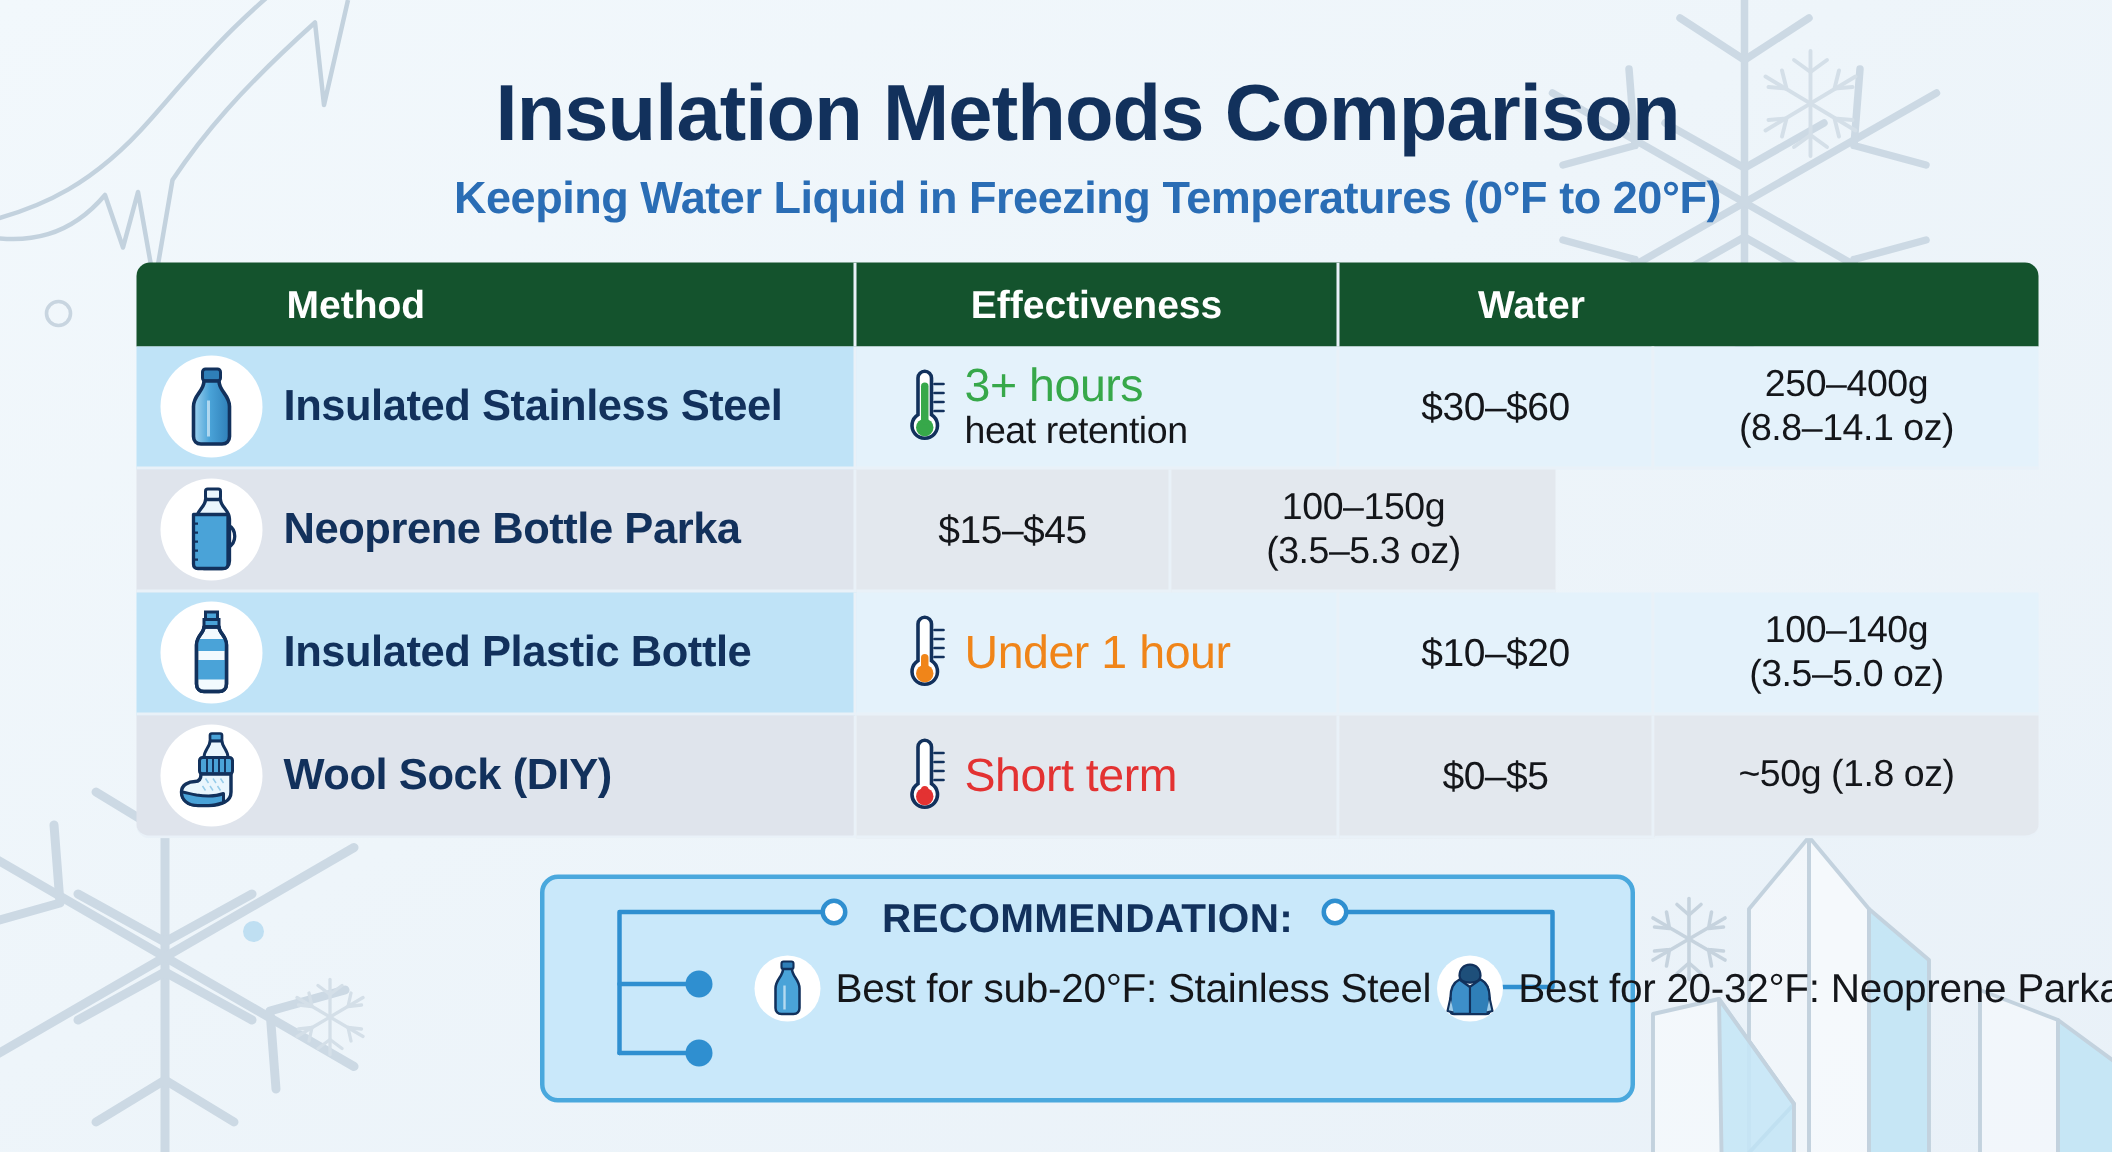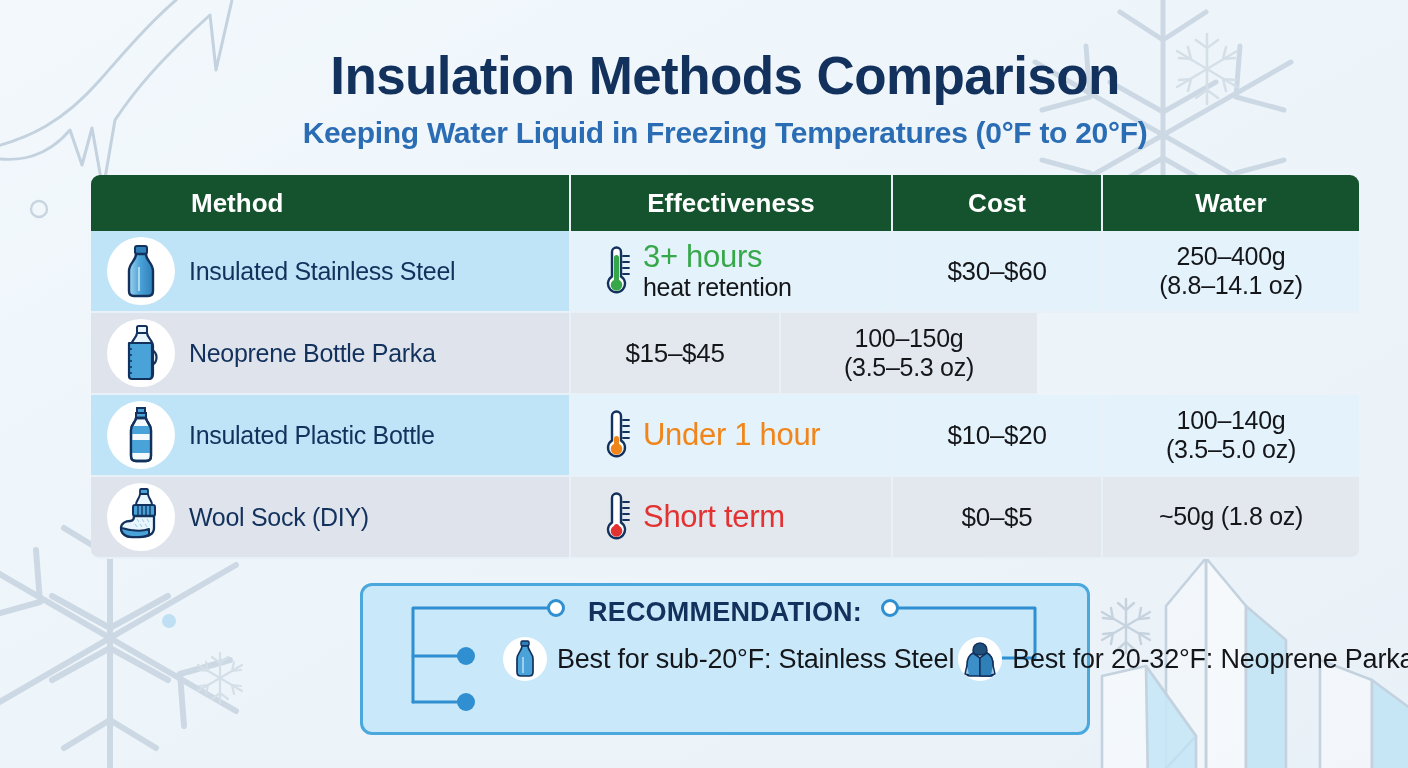--- a/index.html
+++ b/index.html
@@ -106,22 +106,22 @@
   .trow:last-child .td:last-child  { border-radius: 0 0 9px 0; }
 
   
   .trow.odd  .td { background: #e4f2fb; }
   .trow.odd  .td.col-method { background: #bfe3f7; }
   .trow.even .td { background: #e3e8ee; }
   .trow.even .td.col-method { background: #dfe4ec; }
 
   .td.col-method { padding-left: 16px; gap: 14px; }
   .method-name {
-    font-size: 25px;
-    font-weight: normal;
+    font-size: 29px;
+    font-weight: bold;
     color: #12315c;
     letter-spacing: -0.3px;
   }
 
   .icon-disc {
     width: 68px;
     height: 68px;
     flex: 0 0 68px;
     border-radius: 50%;
     background: #ffffff;
@@ -318,21 +318,20 @@
 <div class="page">
 
   <h1 class="title">Insulation Methods Comparison</h1>
   <h2 class="subtitle">Keeping Water Liquid in Freezing Temperatures (0°F to 20°F)</h2>
 
   <div class="table">
 
     <div class="thead">
       <div class="th col-method">Method</div>
       <div class="th col-eff">Effectiveness</div>
-      <div class="th col-cost">Cost</div>
       <div class="th col-weight">Water</div>
     </div>
 
     <div class="trow odd">
       <div class="td col-method">
         <span class="icon-disc">
           <svg width="44" height="56" viewBox="0 0 44 56">
             <defs>
                 <linearGradient id="g1" x1="0" y1="0" x2="1" y2="0">
               <stop offset="0" stop-color="#9fd2ef"></stop>

